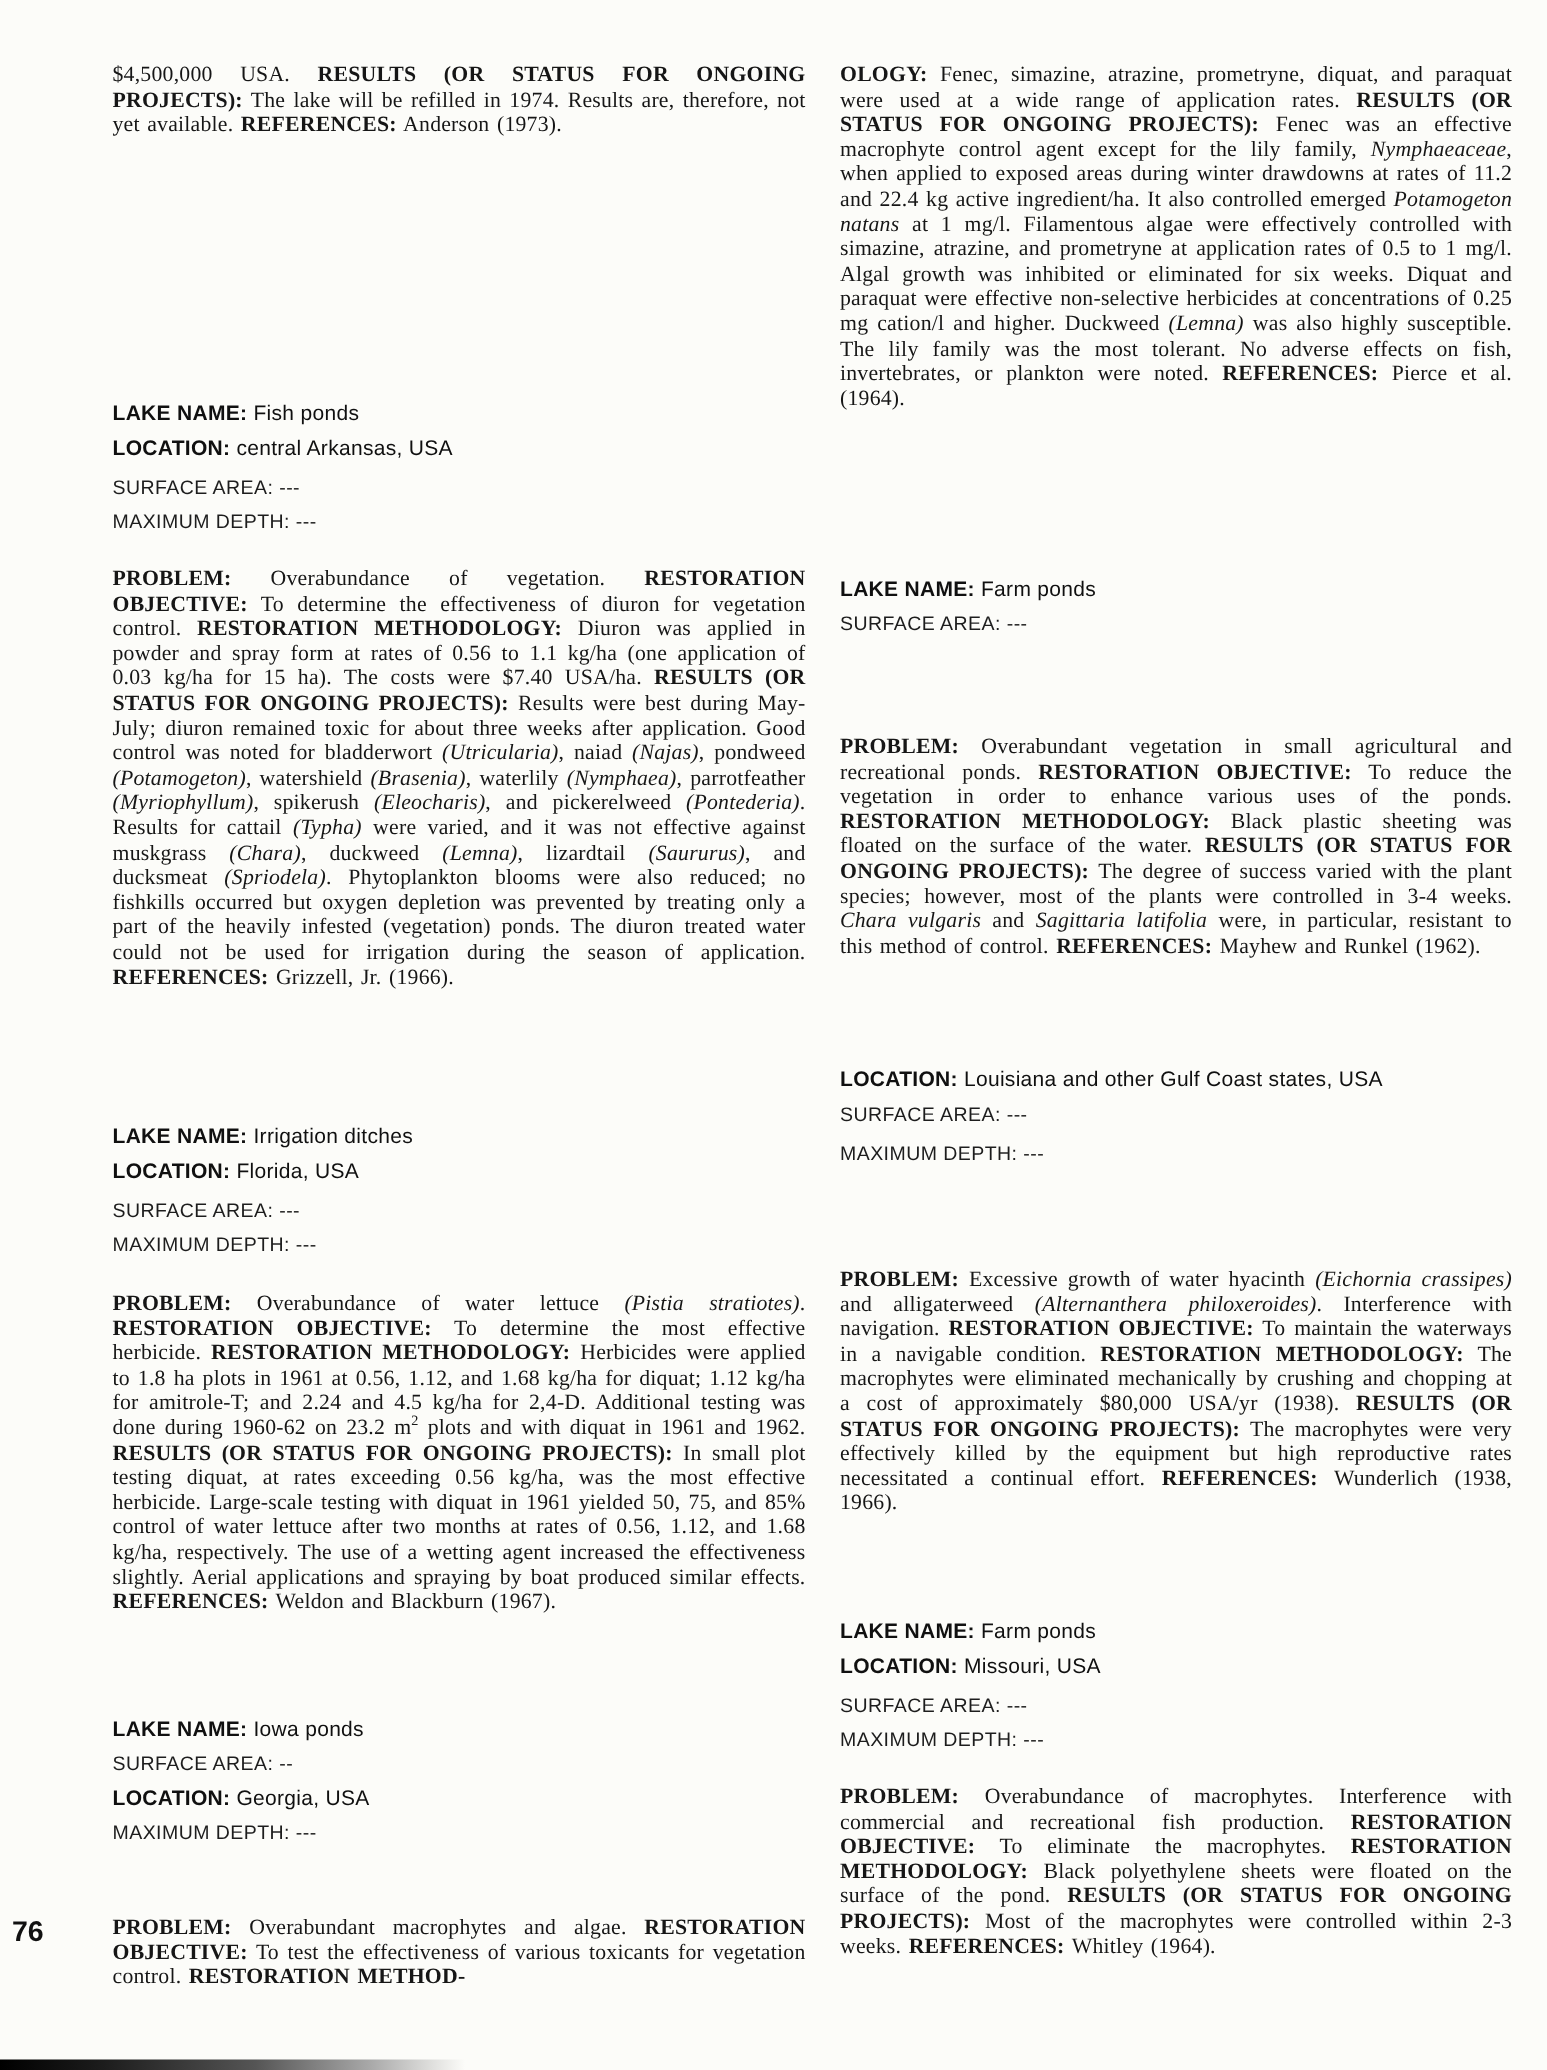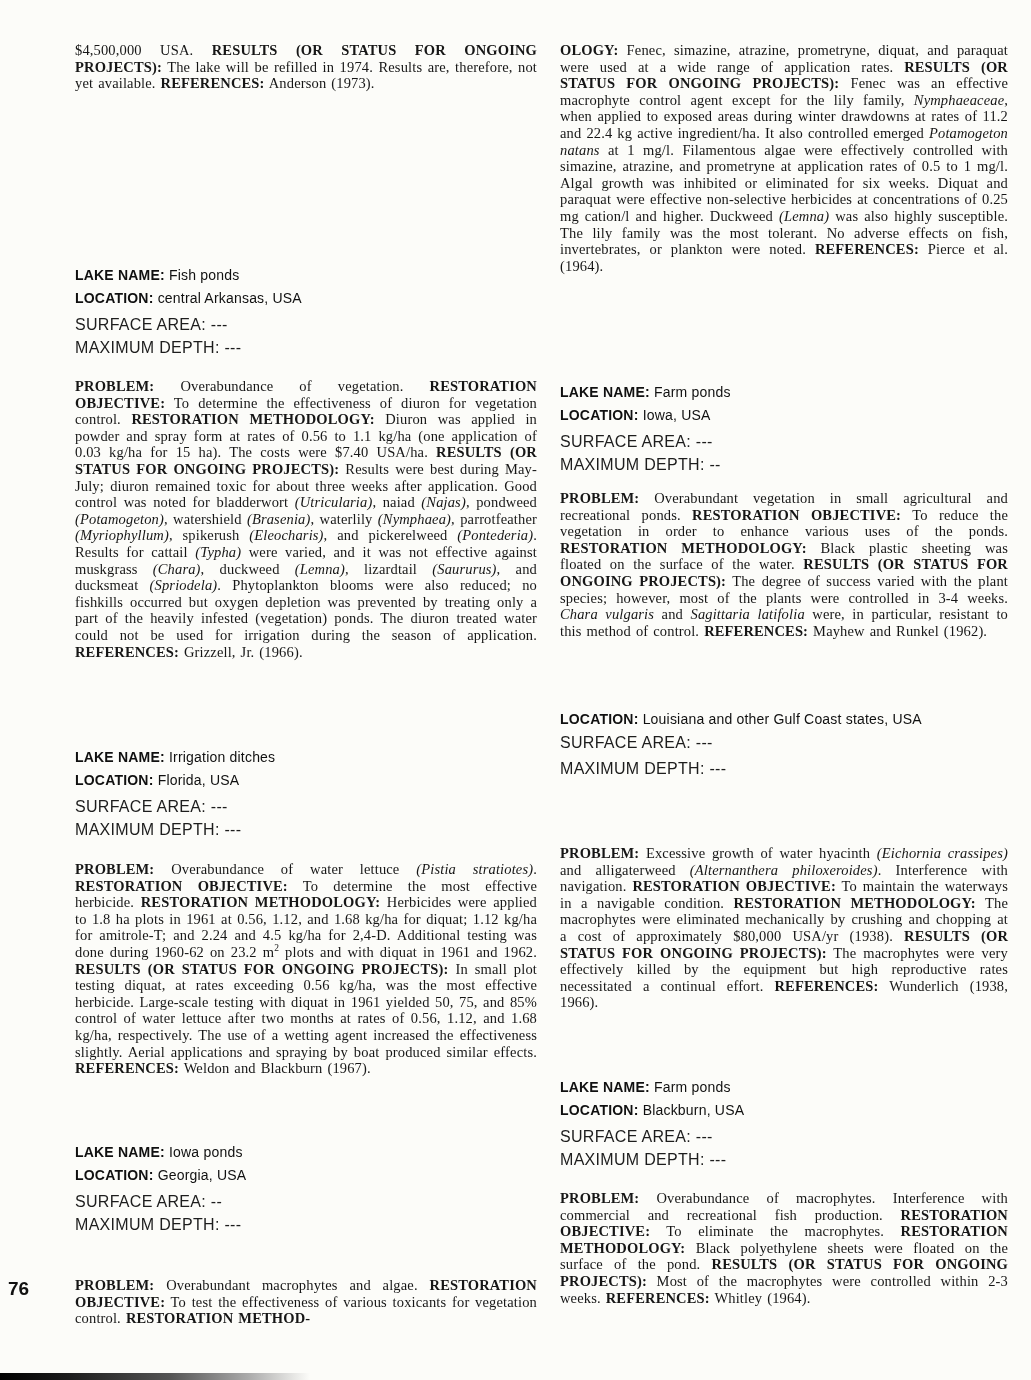--- a/index.html
+++ b/index.html
@@ -22,21 +22,21 @@
   .para .sup { vertical-align:super; font-size:9.5px; line-height:0; }
   .lake-header { position:absolute; width:100%; }
   .hrow {
     font-family:"Liberation Sans", sans-serif;
     padding-left:30px; text-indent:-30px;
     white-space:normal;
   }
   .hrow.lg { font-size:14px; line-height:23px; color:#101010; letter-spacing:0.2px; }
   .hrow.lg .hlabel { font-weight:700; }
   .hrow.lg .hvalue { font-weight:400; }
-  .hrow.sm { font-size:16px; line-height:23px; color:#1d1d1d; letter-spacing:0.3px; }
+  .hrow.sm { font-size:13px; line-height:23px; color:#1d1d1d; letter-spacing:0.3px; }
   .hrow.sm .hlabel { font-weight:400; }
   .hrow.sm:nth-child(3) { margin-top:3px; }
   .page-number {
     position:absolute; left:8px; top:1278px;
     font-family:"Liberation Sans", sans-serif;
     font-weight:700; font-size:19px; color:#111;
   }
   .scan-bar {
     position:absolute; left:0; bottom:0; height:7px; width:310px;
     background:linear-gradient(90deg,#000 0%,#1c1c1c 22%,#555 55%,#aaa 80%,rgba(170,170,170,0) 100%);
@@ -58,45 +58,43 @@
     <p class="para" style="top:378px"><span class="b">PROBLEM:</span><span> Overabundance of vegetation. </span><span class="b">RESTORATION OBJECTIVE:</span><span> To determine the effectiveness of diuron for vegetation control. </span><span class="b">RESTORATION METHODOLOGY:</span><span> Diuron was applied in powder and spray form at rates of 0.56 to 1.1 kg/ha (one application of 0.03 kg/ha for 15 ha). The costs were $7.40 USA/ha. </span><span class="b">RESULTS (OR STATUS FOR ONGOING PROJECTS):</span><span> Results were best during May-July; diuron remained toxic for about three weeks after application. Good control was noted for bladderwort </span><span class="i">(Utricularia)</span><span>, naiad </span><span class="i">(Najas)</span><span>, pondweed </span><span class="i">(Potamogeton)</span><span>, watershield </span><span class="i">(Brasenia)</span><span>, waterlily </span><span class="i">(Nymphaea)</span><span>, parrotfeather </span><span class="i">(Myriophyllum)</span><span>, spikerush </span><span class="i">(Eleocharis)</span><span>, and pickerelweed </span><span class="i">(Pontederia)</span><span>. Results for cattail </span><span class="i">(Typha)</span><span> were varied, and it was not effective against muskgrass </span><span class="i">(Chara)</span><span>, duckweed </span><span class="i">(Lemna)</span><span>, lizardtail </span><span class="i">(Saururus)</span><span>, and ducksmeat </span><span class="i">(Spriodela)</span><span>. Phytoplankton blooms were also reduced; no fishkills occurred but oxygen depletion was prevented by treating only a part of the heavily infested (vegetation) ponds. The diuron treated water could not be used for irrigation during the season of application. </span><span class="b">REFERENCES:</span><span> Grizzell, Jr. (1966).</span></p>
     <div class="lake-header" style="top:746px">
         <div class="hrow lg"><span class="hlabel">LAKE NAME:</span> <span class="hvalue">Irrigation ditches</span></div>
         <div class="hrow lg"><span class="hlabel">LOCATION:</span> <span class="hvalue">Florida, USA</span></div>
         <div class="hrow sm"><span class="hlabel">SURFACE AREA:</span> <span class="hvalue">---</span></div>
         <div class="hrow sm"><span class="hlabel">MAXIMUM DEPTH:</span> <span class="hvalue">---</span></div>
       </div>
     <p class="para" style="top:861px"><span class="b">PROBLEM:</span><span> Overabundance of water lettuce </span><span class="i">(Pistia stratiotes)</span><span>. </span><span class="b">RESTORATION OBJECTIVE:</span><span> To determine the most effective herbicide. </span><span class="b">RESTORATION METHODOLOGY:</span><span> Herbicides were applied to 1.8 ha plots in 1961 at 0.56, 1.12, and 1.68 kg/ha for diquat; 1.12 kg/ha for amitrole-T; and 2.24 and 4.5 kg/ha for 2,4-D. Additional testing was done during 1960-62 on 23.2 m</span><span class="sup">2</span><span> plots and with diquat in 1961 and 1962. </span><span class="b">RESULTS (OR STATUS FOR ONGOING PROJECTS):</span><span> In small plot testing diquat, at rates exceeding 0.56 kg/ha, was the most effective herbicide. Large-scale testing with diquat in 1961 yielded 50, 75, and 85% control of water lettuce after two months at rates of 0.56, 1.12, and 1.68 kg/ha, respectively. The use of a wetting agent increased the effectiveness slightly. Aerial applications and spraying by boat produced similar effects. </span><span class="b">REFERENCES:</span><span> Weldon and Blackburn (1967).</span></p>
     <div class="lake-header" style="top:1141px">
         <div class="hrow lg"><span class="hlabel">LAKE NAME:</span> <span class="hvalue">Iowa ponds</span></div>
+        <div class="hrow sm"><span class="hlabel">SURFACE AREA:</span> <span class="hvalue">--</span></div>
         <div class="hrow lg"><span class="hlabel">LOCATION:</span> <span class="hvalue">Georgia, USA</span></div>
-        <div class="hrow sm"><span class="hlabel">SURFACE AREA:</span> <span class="hvalue">--</span></div>
         <div class="hrow sm"><span class="hlabel">MAXIMUM DEPTH:</span> <span class="hvalue">---</span></div>
       </div>
     <p class="para" style="top:1277px"><span class="b">PROBLEM:</span><span> Overabundant macrophytes and algae. </span><span class="b">RESTORATION OBJECTIVE:</span><span> To test the effectiveness of various toxicants for vegetation control. </span><span class="b">RESTORATION METHOD-</span></p>
   </div>
 
   <div class="col" style="left:560px; width:448px;">
     <p class="para" style="top:42px"><span class="b">OLOGY:</span><span> Fenec, simazine, atrazine, prometryne, diquat, and paraquat were used at a wide range of application rates. </span><span class="b">RESULTS (OR STATUS FOR ONGOING PROJECTS):</span><span> Fenec was an effective macrophyte control agent except for the lily family, </span><span class="i">Nymphaeaceae</span><span>, when applied to exposed areas during winter drawdowns at rates of 11.2 and 22.4 kg active ingredient/ha. It also controlled emerged </span><span class="i">Potamogeton natans</span><span> at 1 mg/l. Filamentous algae were effectively controlled with simazine, atrazine, and prometryne at application rates of 0.5 to 1 mg/l. Algal growth was inhibited or eliminated for six weeks. Diquat and paraquat were effective non-selective herbicides at concentrations of 0.25 mg cation/l and higher. Duckweed </span><span class="i">(Lemna)</span><span> was also highly susceptible. The lily family was the most tolerant. No adverse effects on fish, invertebrates, or plankton were noted. </span><span class="b">REFERENCES:</span><span> Pierce et al. (1964).</span></p>
     <div class="lake-header" style="top:381px">
         <div class="hrow lg"><span class="hlabel">LAKE NAME:</span> <span class="hvalue">Farm ponds</span></div>
-        <div class="hrow lg"><span class="hlabel">LOCATION:</span> <span class="hvalue">Iowa, USA</span></div>
         <div class="hrow sm"><span class="hlabel">SURFACE AREA:</span> <span class="hvalue">---</span></div>
-        <div class="hrow sm"><span class="hlabel">MAXIMUM DEPTH:</span> <span class="hvalue">--</span></div>
       </div>
     <p class="para" style="top:490px"><span class="b">PROBLEM:</span><span> Overabundant vegetation in small agricultural and recreational ponds. </span><span class="b">RESTORATION OBJECTIVE:</span><span> To reduce the vegetation in order to enhance various uses of the ponds. </span><span class="b">RESTORATION METHODOLOGY:</span><span> Black plastic sheeting was floated on the surface of the water. </span><span class="b">RESULTS (OR STATUS FOR ONGOING PROJECTS):</span><span> The degree of success varied with the plant species; however, most of the plants were controlled in 3-4 weeks. </span><span class="i">Chara vulgaris</span><span> and </span><span class="i">Sagittaria latifolia</span><span> were, in particular, resistant to this method of control. </span><span class="b">REFERENCES:</span><span> Mayhew and Runkel (1962).</span></p>
     <div class="lake-header" style="top:708px">
         <div class="hrow lg"><span class="hlabel">LOCATION:</span> <span class="hvalue">Louisiana and other Gulf Coast states, USA</span></div>
         <div class="hrow sm"><span class="hlabel">SURFACE AREA:</span> <span class="hvalue">---</span></div>
         <div class="hrow sm"><span class="hlabel">MAXIMUM DEPTH:</span> <span class="hvalue">---</span></div>
       </div>
     <p class="para" style="top:845px"><span class="b">PROBLEM:</span><span> Excessive growth of water hyacinth </span><span class="i">(Eichornia crassipes)</span><span> and alligaterweed </span><span class="i">(Alternanthera philoxeroides)</span><span>. Interference with navigation. </span><span class="b">RESTORATION OBJECTIVE:</span><span> To maintain the waterways in a navigable condition. </span><span class="b">RESTORATION METHODOLOGY:</span><span> The macrophytes were eliminated mechanically by crushing and chopping at a cost of approximately $80,000 USA/yr (1938). </span><span class="b">RESULTS (OR STATUS FOR ONGOING PROJECTS):</span><span> The macrophytes were very effectively killed by the equipment but high reproductive rates necessitated a continual effort. </span><span class="b">REFERENCES:</span><span> Wunderlich (1938, 1966).</span></p>
     <div class="lake-header" style="top:1076px">
         <div class="hrow lg"><span class="hlabel">LAKE NAME:</span> <span class="hvalue">Farm ponds</span></div>
-        <div class="hrow lg"><span class="hlabel">LOCATION:</span> <span class="hvalue">Blackburn, USA</span></div>
+        <div class="hrow lg"><span class="hlabel">LOCATION:</span> <span class="hvalue">Missouri, USA</span></div>
         <div class="hrow sm"><span class="hlabel">SURFACE AREA:</span> <span class="hvalue">---</span></div>
         <div class="hrow sm"><span class="hlabel">MAXIMUM DEPTH:</span> <span class="hvalue">---</span></div>
       </div>
     <p class="para" style="top:1190px"><span class="b">PROBLEM:</span><span> Overabundance of macrophytes. Interference with commercial and recreational fish production. </span><span class="b">RESTORATION OBJECTIVE:</span><span> To eliminate the macrophytes. </span><span class="b">RESTORATION METHODOLOGY:</span><span> Black polyethylene sheets were floated on the surface of the pond. </span><span class="b">RESULTS (OR STATUS FOR ONGOING PROJECTS):</span><span> Most of the macrophytes were controlled within 2-3 weeks. </span><span class="b">REFERENCES:</span><span> Whitley (1964).</span></p>
   </div>
 
   <div class="page-number">76</div>
   <div class="scan-bar"></div>
 </div>
 

